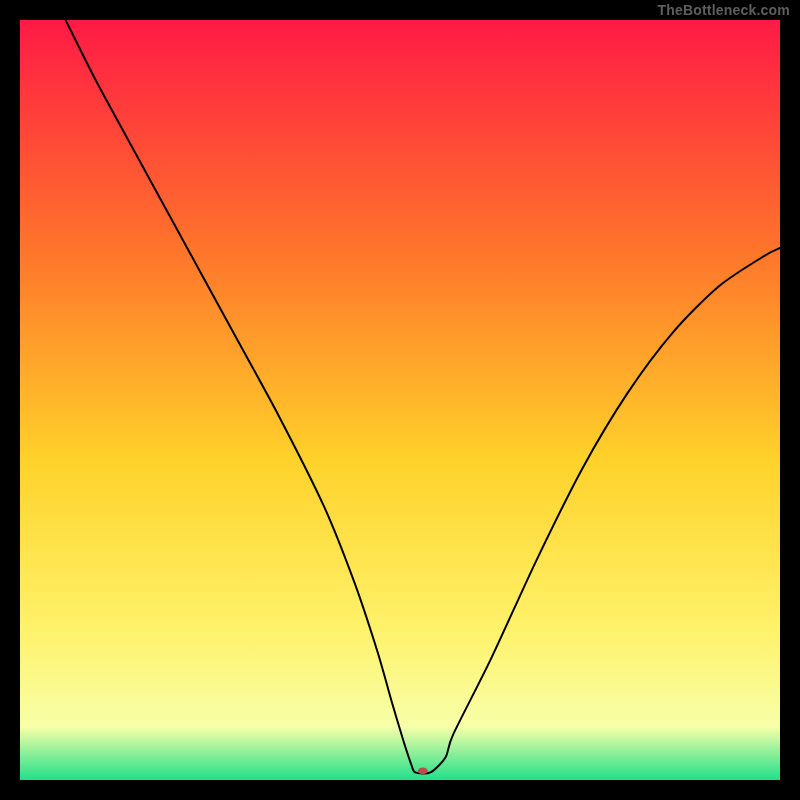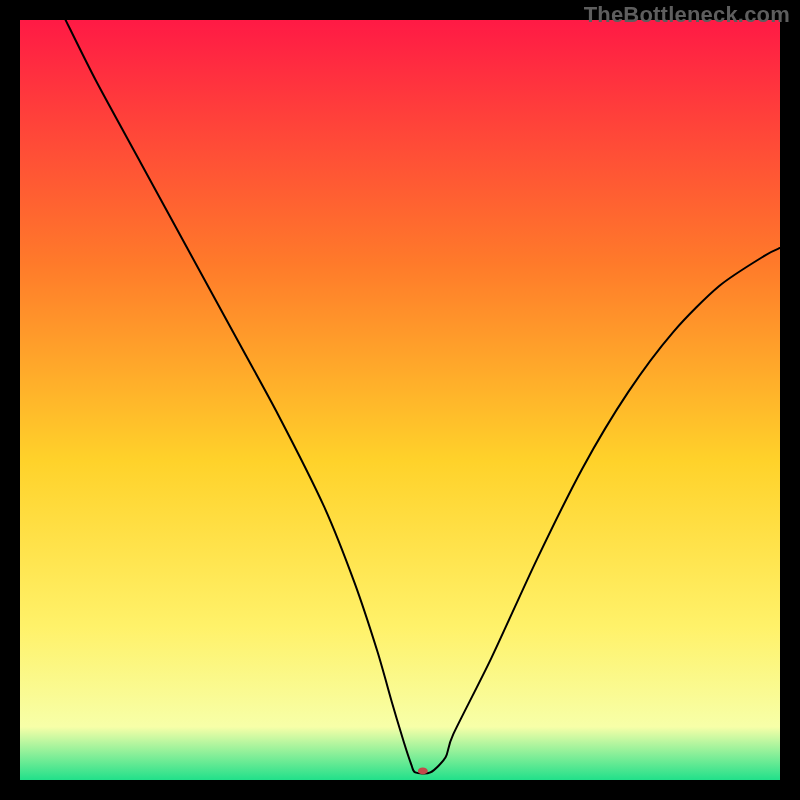--- a/index.html
+++ b/index.html
@@ -15,21 +15,21 @@
     position: relative;
     width: 800px;
     height: 800px;
     background: #000;
   }
   .watermark {
     position: absolute;
     top: 2px;
     right: 10px;
     color: #5e5e5e;
-    font-size: 22px;
+    font-size: 14px;
     font-weight: 600;
     letter-spacing: 0.2px;
     user-select: none;
     z-index: 5;
   }
   .plot-wrap {
     position: absolute;
     left: 20px;
     top: 20px;
     width: 760px;

